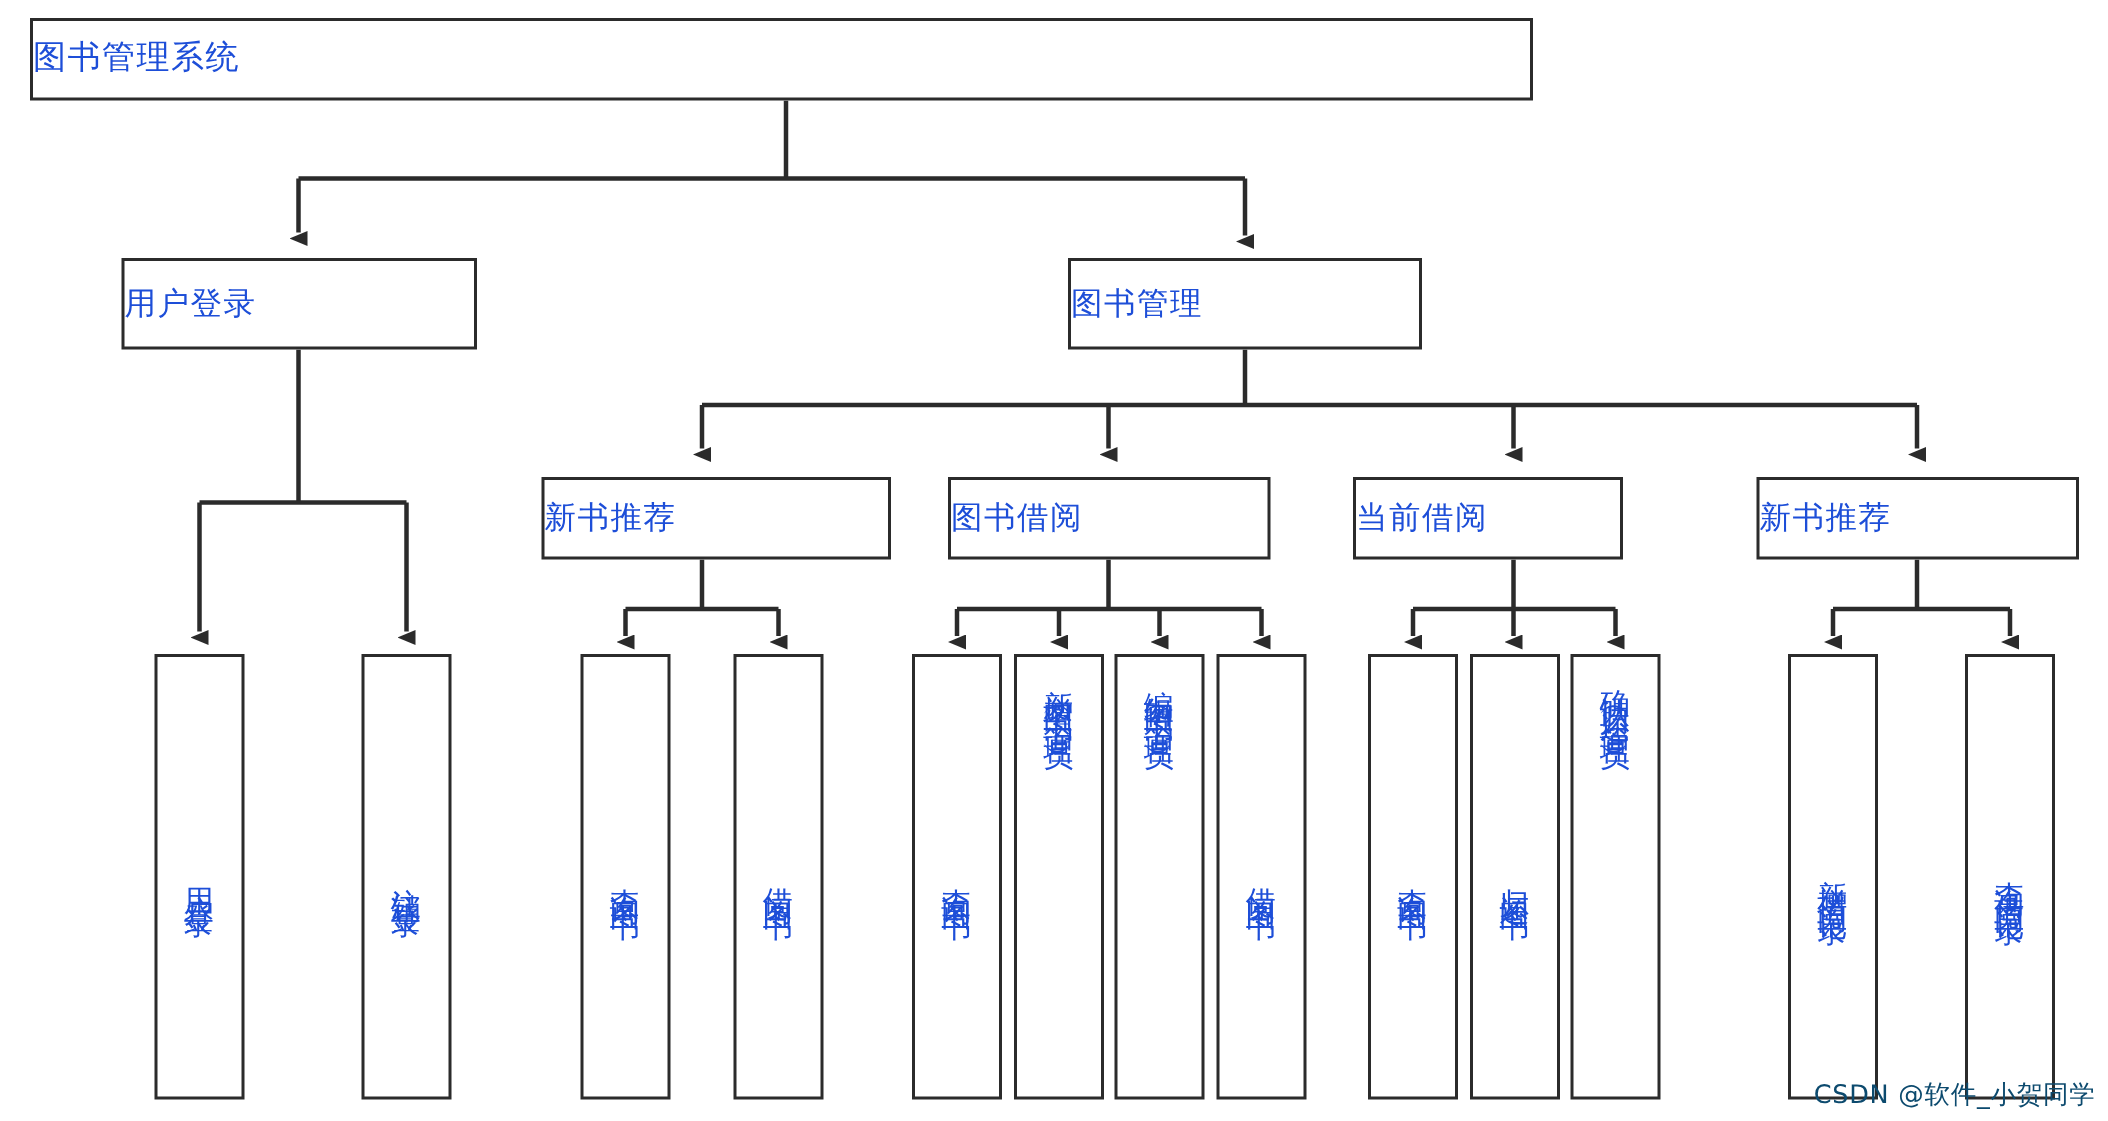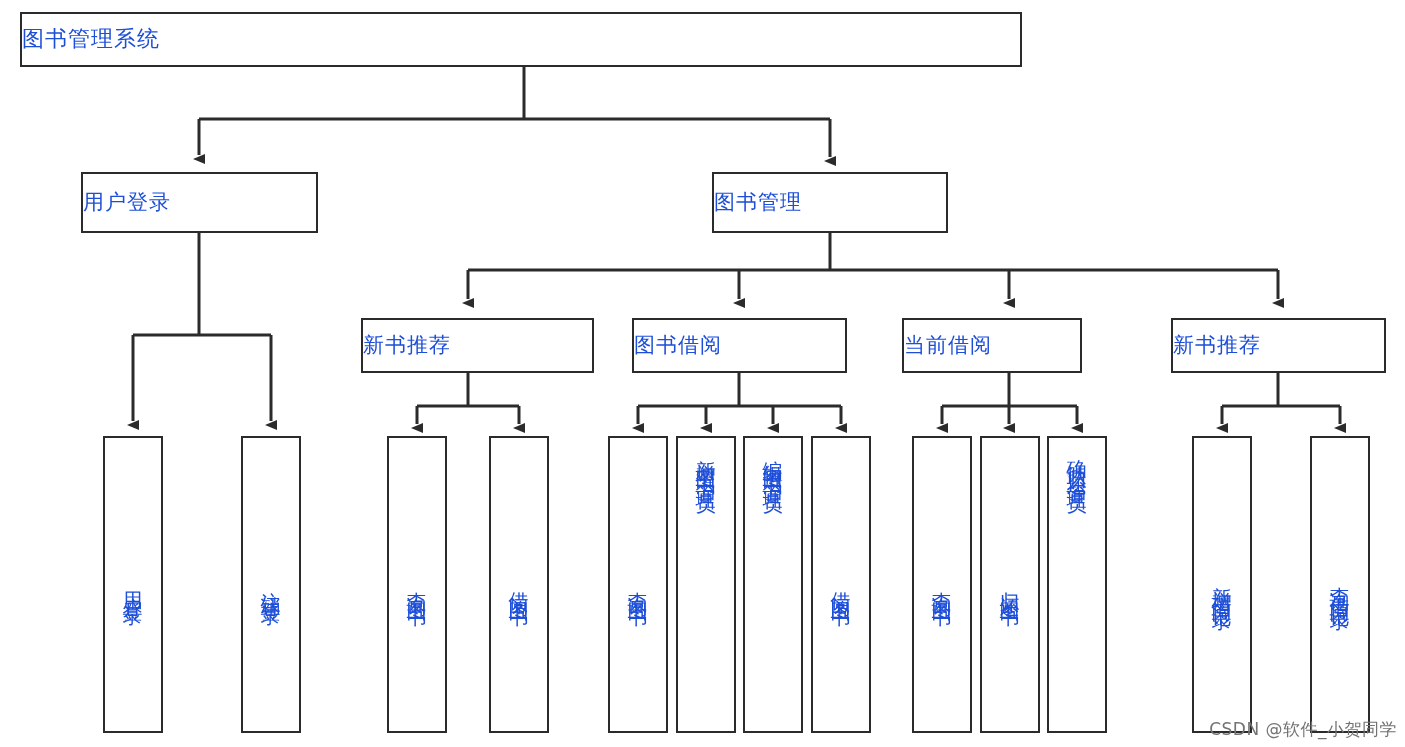--- a/index.html
+++ b/index.html
@@ -68,21 +68,21 @@
   }
   .leaf.tall-text .leaf-inner {
     align-items: flex-start;
     padding-top: 4px;
   }
   .watermark {
     position: absolute;
     right: 8px;
     bottom: 6px;
     font-size: 17px;
-    color: #737373;
+    color: #0c4a6e;
     letter-spacing: 0.5px;
     white-space: nowrap;
     font-family: "DejaVu Sans", "Liberation Sans", sans-serif;
   }
 </style>
 </head>
 <body>
 
 <div id="diagram-root">
 

